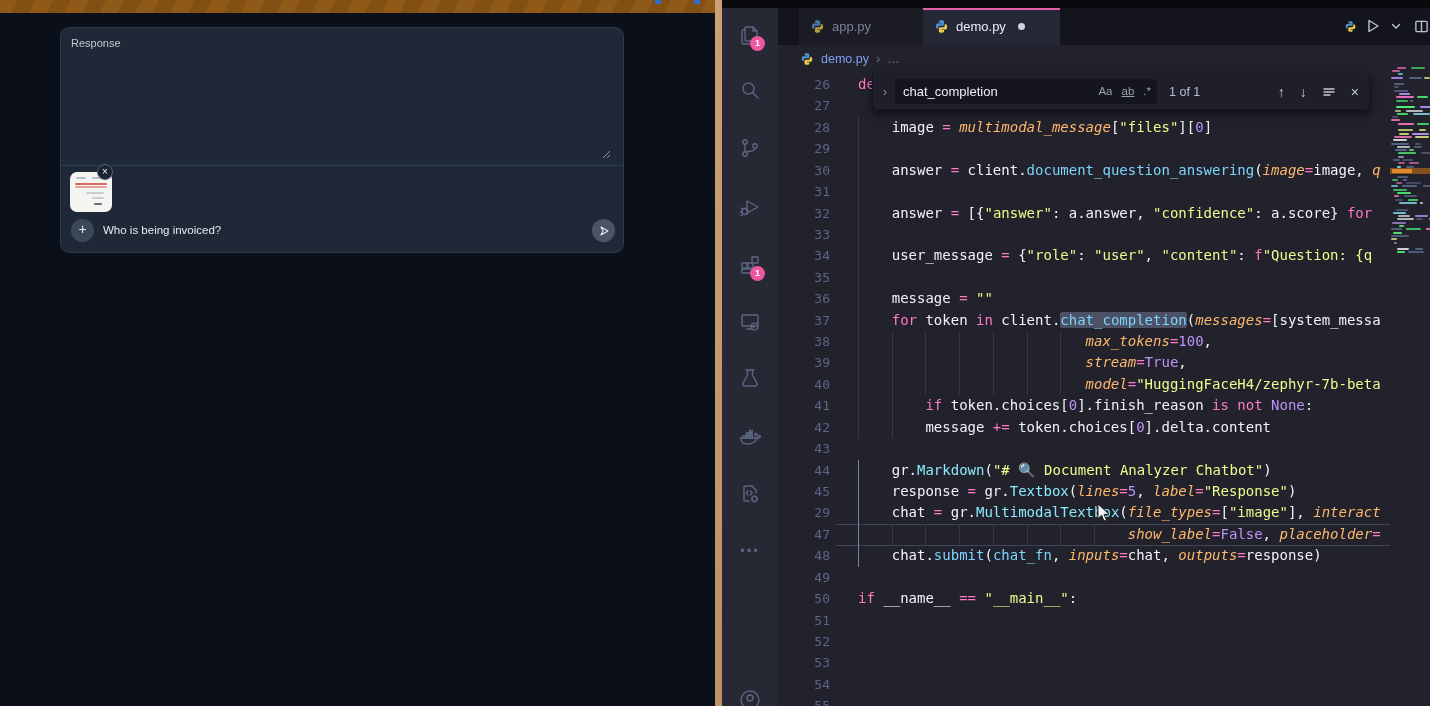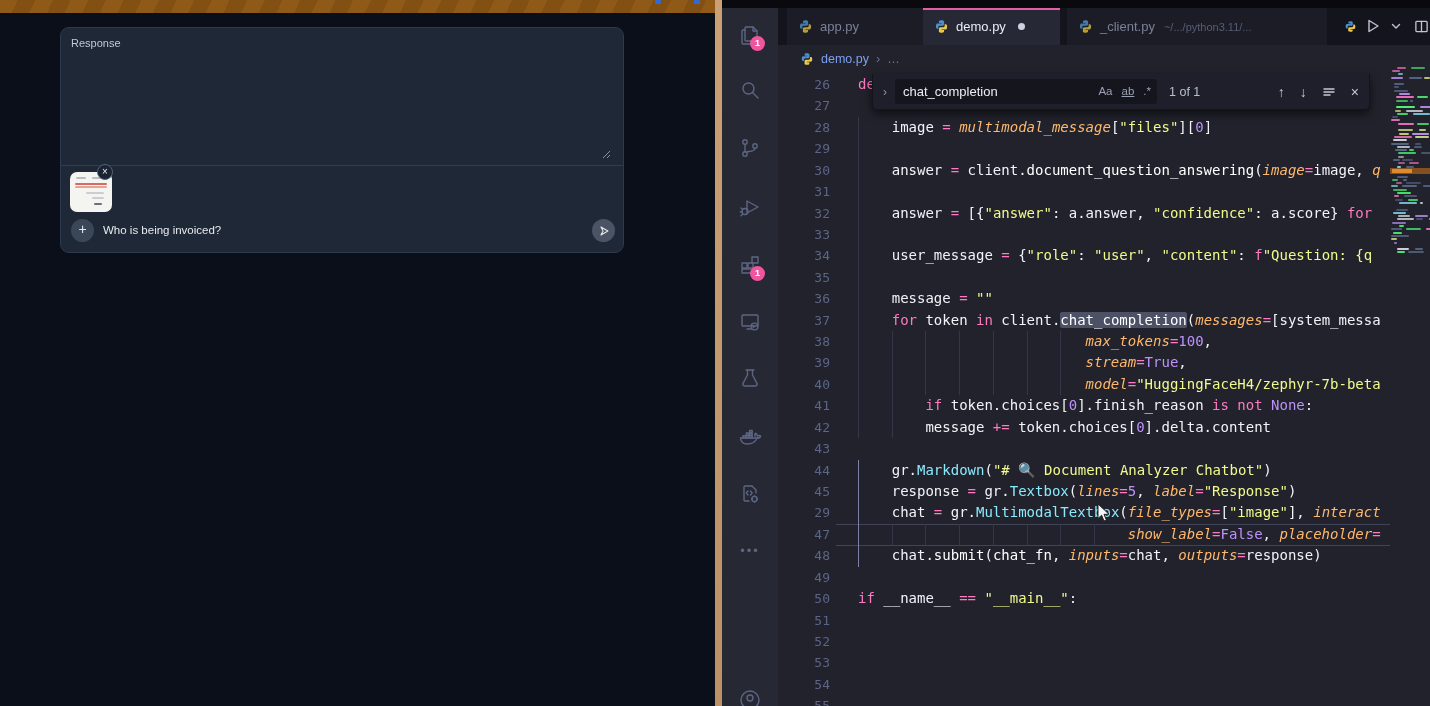--- a/index.html
+++ b/index.html
@@ -54,21 +54,21 @@
 
   .bcrumb{position:absolute;left:0;top:37px;right:0;height:27px;background:#21222b;display:flex;align-items:center;gap:7px;padding-left:22px;
     font-size:12.5px;color:#6e7490}
   .bc-file{color:#7f9ff0;cursor:pointer}
 
   .editor{position:absolute;left:0;top:64px;right:0;bottom:0;background:#21222b}
   .gutter{position:absolute;left:0;top:2px;width:52px;text-align:right;font-family:"DejaVu Sans Mono",monospace;font-size:13px;color:#5c6487}
   .gutter div{height:21.43px;line-height:21.43px}
   .codewrap{position:absolute;left:80px;top:2px;width:532px;overflow:hidden}
   .cl{position:relative;height:21.43px;line-height:21.43px;white-space:pre;font-family:"DejaVu Sans Mono",monospace;font-size:14px;color:#f2f3f8}
-  .tk-fg{color:#f2f3f8}.tk-pk{color:#ff7ac2}.tk-cy{color:#8be9fd}.tk-gr{color:#ffffff}
+  .tk-fg{color:#f2f3f8}.tk-pk{color:#ff7ac2}.tk-cy{color:#8be9fd}.tk-gr{color:#7dd3fc}
   .tk-or{color:#ffb86c;font-style:italic}.tk-pu{color:#bd93f9}.tk-ye{color:#f1fa8c}
   .tk-match{background:#4c5166;border-radius:2px}
   .ig{position:absolute;top:0;bottom:0;width:1px;background:#343749}
   .ig.act{background:#7b82a6}
   .curline{position:absolute;left:58px;width:554px;height:22px;border-top:1px solid #414souls;pointer-events:none}
   .curline{border-top:1px solid #414459;border-bottom:1px solid #414459}
 
   
   .fw{position:absolute;left:150px;top:74px;width:498px;height:36px;background:#1e1f2a;border:1px solid #14141c;border-top:none;
     border-radius:0 0 5px 5px;box-shadow:0 4px 10px rgba(0,0,0,.55);z-index:8;display:flex;align-items:center;padding:0 10px}
@@ -210,42 +210,34 @@
       <svg viewBox="0 0 24 24">
           <circle cx="12" cy="12" r="9"></circle>
           <circle cx="12" cy="10" r="3"></circle>
         </svg>
     </div>
   </div>
 
   <div class="main">
 
     <div class="tabsbar">
-      <div class="tab" style="left:9px;width:137px">
+      <div class="tab" style="left:21px;width:137px">
         <svg width="15" height="15" viewBox="0 0 16 16" opacity="0.8">
           <path d="M8 1.4c-2.9 0-2.7 1.3-2.7 1.3v1.6H8v.5H3.8S2 4.7 2 7.6s1.6 2.8 1.6 2.8h1V8.9s-.1-1.7 1.7-1.7h2.9s1.6 0 1.6-1.6V3s.2-1.6-2.8-1.6z" fill="#4f8fc9"></path>
           <path d="M8 14.6c2.9 0 2.7-1.3 2.7-1.3v-1.6H8v-.5h4.2s1.8.1 1.8-2.8-1.6-2.8-1.6-2.8h-1v1.5s.1 1.7-1.7 1.7H6.8s-1.6 0-1.6 1.6V13s-.2 1.6 2.8 1.6z" fill="#d9bd45"></path>
         </svg>
         <span>app.py</span>
       </div>
       <div class="tab active" style="left:145px;width:137px">
         <svg width="15" height="15" viewBox="0 0 16 16">
           <path d="M8 1.4c-2.9 0-2.7 1.3-2.7 1.3v1.6H8v.5H3.8S2 4.7 2 7.6s1.6 2.8 1.6 2.8h1V8.9s-.1-1.7 1.7-1.7h2.9s1.6 0 1.6-1.6V3s.2-1.6-2.8-1.6z" fill="#4f8fc9"></path>
           <path d="M8 14.6c2.9 0 2.7-1.3 2.7-1.3v-1.6H8v-.5h4.2s1.8.1 1.8-2.8-1.6-2.8-1.6-2.8h-1v1.5s.1 1.7-1.7 1.7H6.8s-1.6 0-1.6 1.6V13s-.2 1.6 2.8 1.6z" fill="#e9c84b"></path>
         </svg>
         <span>demo.py</span>
         <span class="mod-dot"></span>
-      </div>
-      <div class="tab" style="left:289px;width:260px">
-        <svg width="15" height="15" viewBox="0 0 16 16" opacity="0.8">
-          <path d="M8 1.4c-2.9 0-2.7 1.3-2.7 1.3v1.6H8v.5H3.8S2 4.7 2 7.6s1.6 2.8 1.6 2.8h1V8.9s-.1-1.7 1.7-1.7h2.9s1.6 0 1.6-1.6V3s.2-1.6-2.8-1.6z" fill="#4f8fc9"></path>
-          <path d="M8 14.6c2.9 0 2.7-1.3 2.7-1.3v-1.6H8v-.5h4.2s1.8.1 1.8-2.8-1.6-2.8-1.6-2.8h-1v1.5s.1 1.7-1.7 1.7H6.8s-1.6 0-1.6 1.6V13s-.2 1.6 2.8 1.6z" fill="#d9bd45"></path>
-        </svg>
-        <span>_client.py</span>
-        <span class="desc">~/.../python3.11/...</span>
       </div>
       <div class="tab-sliver" style="left:566px;width:13px">
         <svg width="15" height="15" viewBox="0 0 16 16">
           <path d="M8 1.4c-2.9 0-2.7 1.3-2.7 1.3v1.6H8v.5H3.8S2 4.7 2 7.6s1.6 2.8 1.6 2.8h1V8.9s-.1-1.7 1.7-1.7h2.9s1.6 0 1.6-1.6V3s.2-1.6-2.8-1.6z" fill="#4f8fc9"></path>
           <path d="M8 14.6c2.9 0 2.7-1.3 2.7-1.3v-1.6H8v-.5h4.2s1.8.1 1.8-2.8-1.6-2.8-1.6-2.8h-1v1.5s.1 1.7-1.7 1.7H6.8s-1.6 0-1.6 1.6V13s-.2 1.6 2.8 1.6z" fill="#e9c84b"></path>
         </svg>
       </div>
       <div class="ed-action" style="left:584px">
         <svg width="16" height="16" viewBox="0 0 16 16">
             <path d="M4 2.5l9 5.5-9 5.5z"></path>

